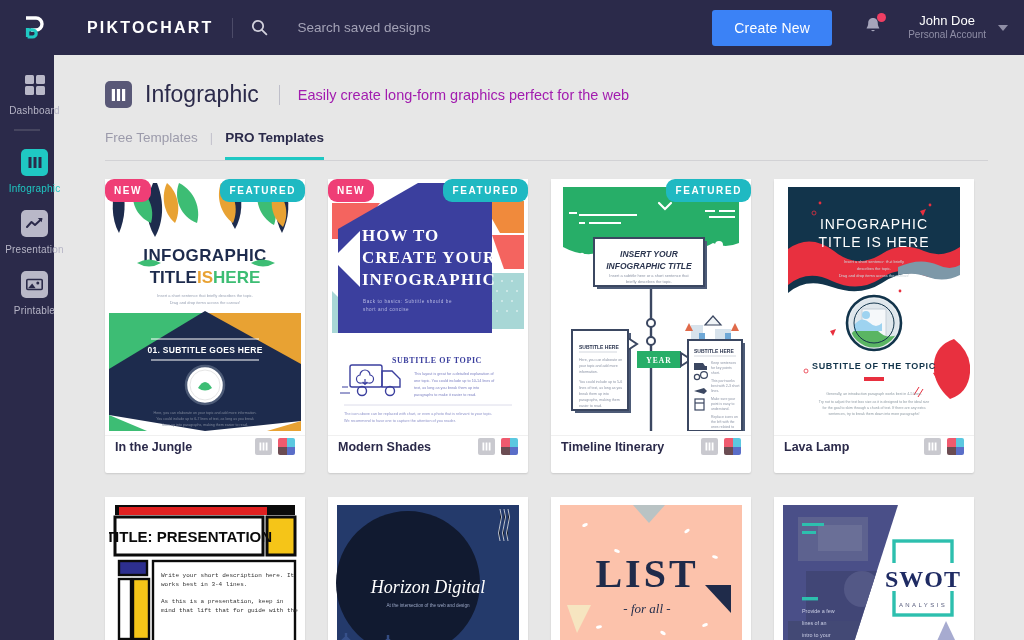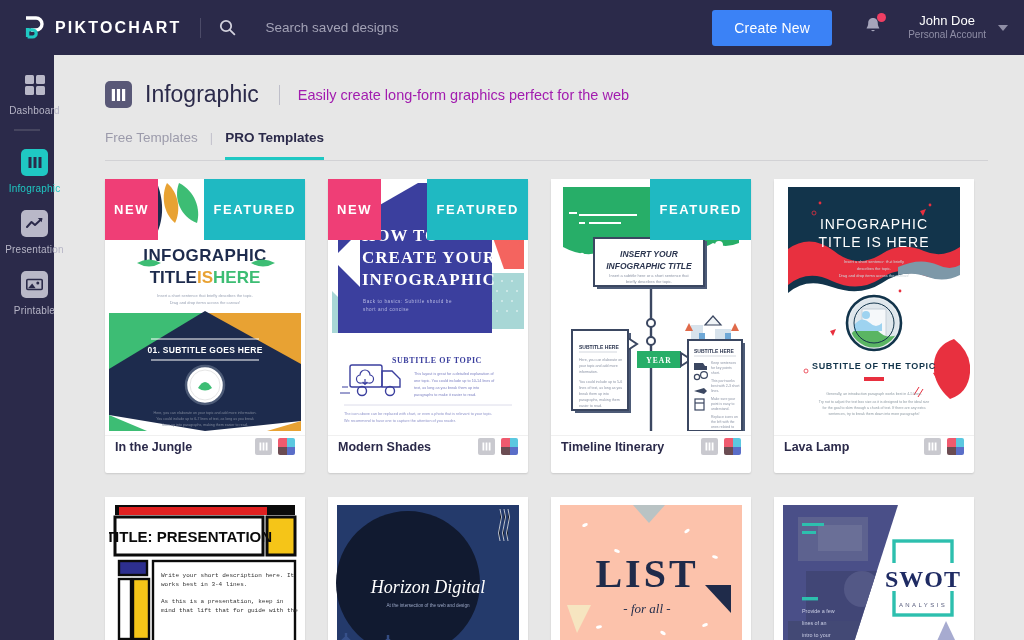--- a/index.html
+++ b/index.html
@@ -9,21 +9,21 @@
     background: #e7e7e7;
     overflow: hidden;
   }
   #app { position: relative; width: 1024px; height: 640px; }
 
   
   .topbar {
     position: absolute; top: 0; left: 0; width: 1024px; height: 55px;
     background: #2b2a4a; display: flex; align-items: center; z-index: 40;
   }
-  .brand { display: flex; align-items: center; margin-left: 24px; }
+  .brand { display: flex; align-items: center; margin-left: 24px; gap: 32px; }
   .brand-mark { width: 22px; height: 24px; position: relative; margin-right: 9px; }
   .brand-name {
     color: #ffffff; font-size: 16px; font-weight: bold; letter-spacing: 2.2px;
   }
   .topdivider { width: 1px; height: 20px; background: #4c4b68; margin: 0 18px; }
   .search-icon-wrap { display: flex; align-items: center; cursor: pointer; }
   .search-input {
     background: transparent; border: none; outline: none; margin-left: 30px;
     color: #7dd3fc; font-size: 13.5px; font-family: "Liberation Sans", sans-serif;
     width: 300px;
@@ -103,22 +103,22 @@
   .card {
     width: 200px; background: #ffffff; border-radius: 2px;
     box-shadow: 0 1px 2px rgba(0,0,0,.13); cursor: pointer;
   }
   .thumb {
     position: relative; width: 200px; height: 256px; overflow: hidden;
     background: #ffffff; padding: 4px;
   }
   .thumb-inner { position: relative; width: 192px; height: 248px; overflow: hidden; }
   .badge {
-    position: absolute; top: 0; font-size: 13px; font-weight: bold;
-    letter-spacing: 1.6px; color: #ffffff; padding: 23px 9px; z-index: 5;
+    position: absolute; top: 0; font-size: 10px; font-weight: bold;
+    letter-spacing: 1.6px; color: #ffffff; padding: 6px 9px; z-index: 5; border-radius: 9px;
   }
   .badge-new { left: 0; background: #ef3e76; }
   .badge-featured { right: 0; background: #1fb9c2; }
   .card-foot {
     height: 38px; display: flex; align-items: center; padding: 0 10px 16px 10px;
     border-top: 1px solid #f0f0f0;
   }
   .card-name { font-size: 12.5px; color: #2b2a4a; font-weight: bold; }
   .foot-icons { margin-left: auto; display: flex; align-items: center; gap: 6px; }
   .type-ico {

